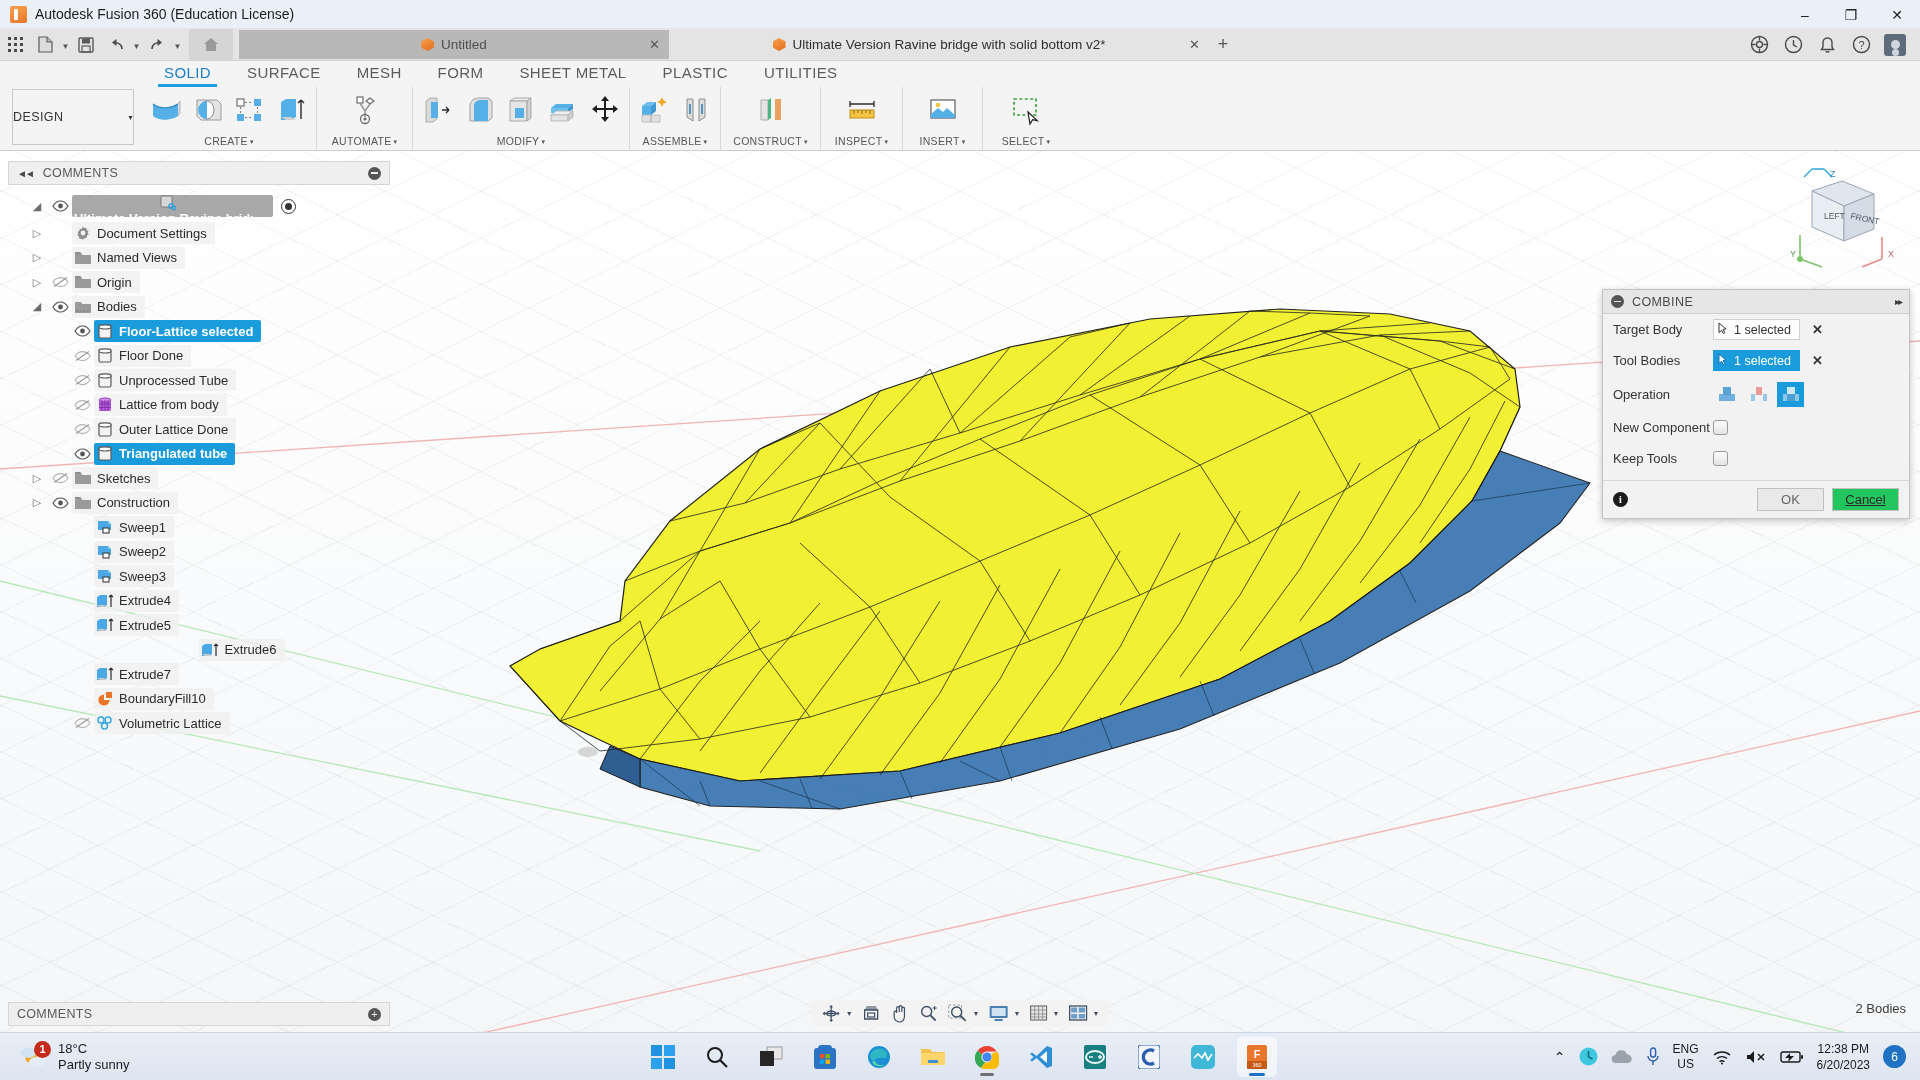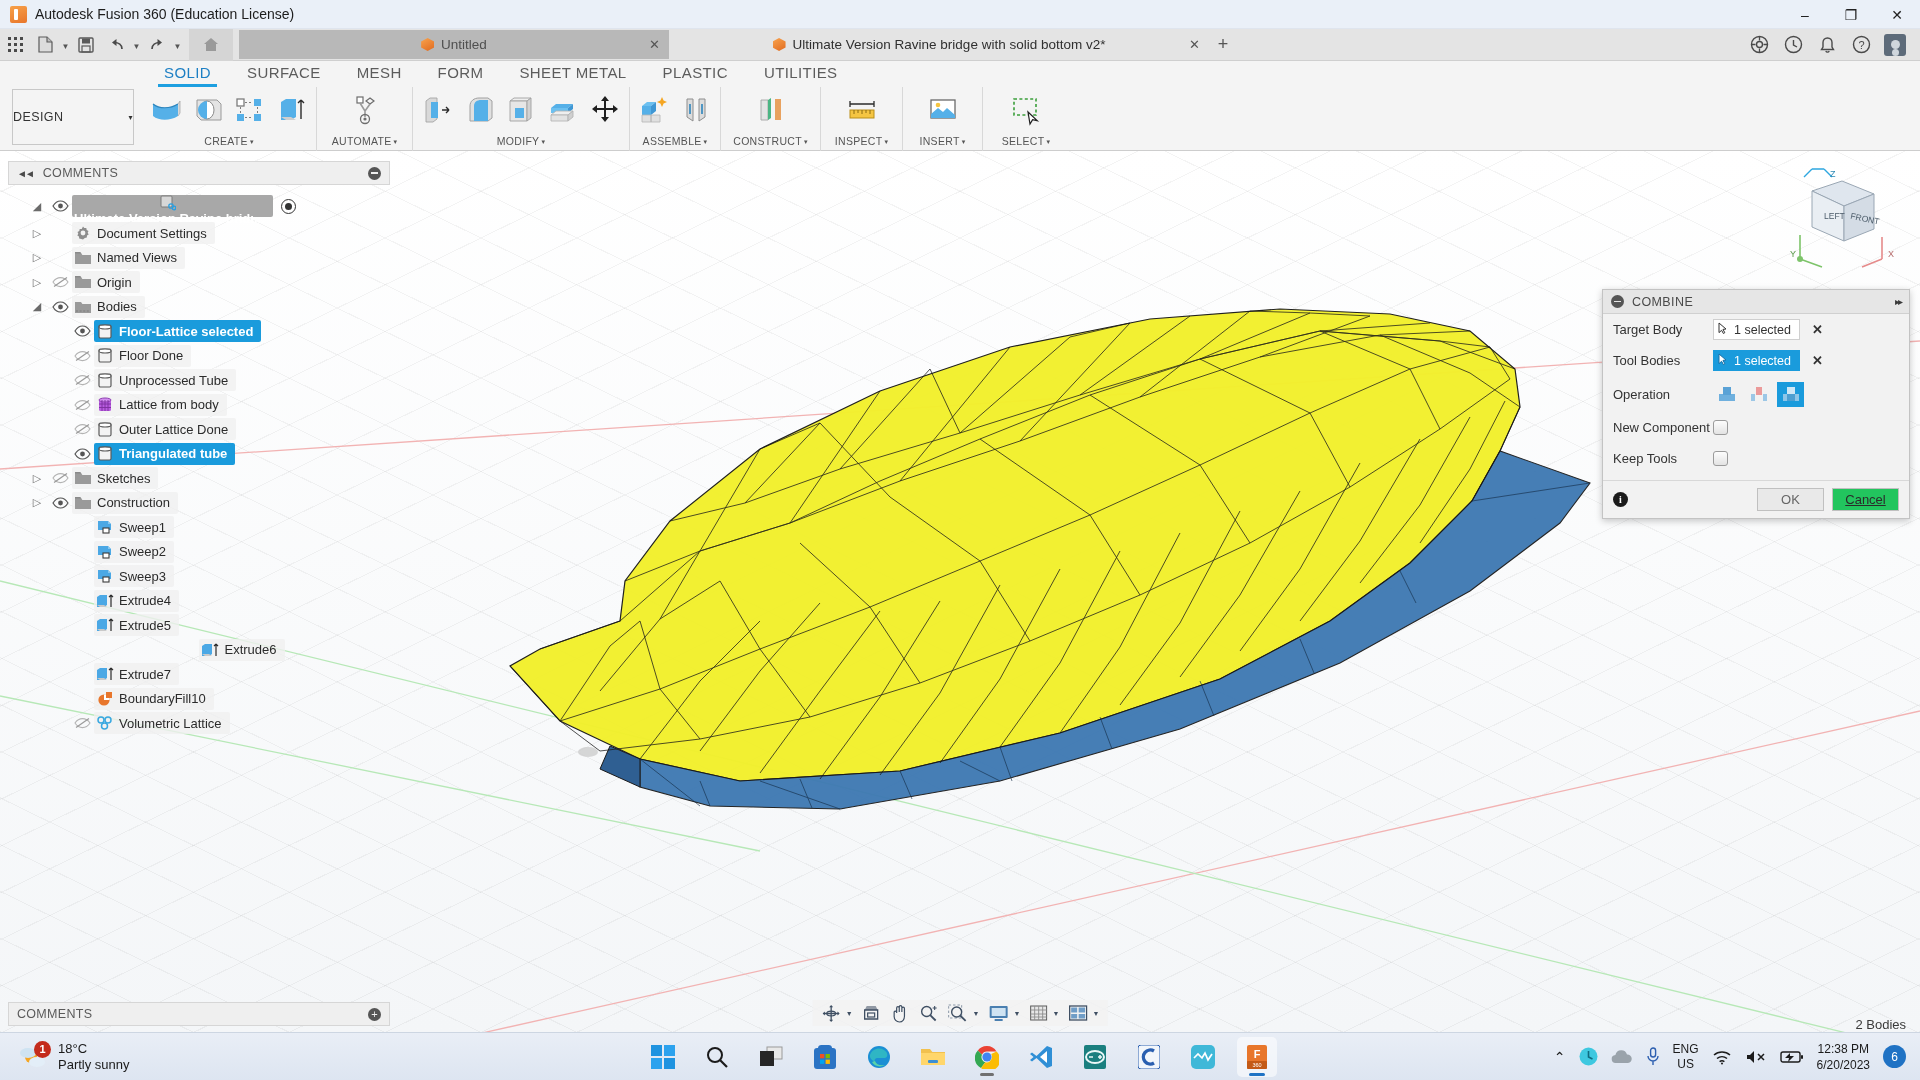--- a/index.html
+++ b/index.html
@@ -103,21 +103,21 @@
   .dbtn.cancel{color:#2b2b2b;background:#22c55e;text-decoration:underline;}
   
   #viewcube{position:absolute;right:28px;top:10px;width:110px;height:110px;z-index:5;}
   
   #navbar{position:absolute;left:50%;transform:translateX(-50%);bottom:6px;height:26px;background:rgba(242,242,242,.85);display:flex;align-items:center;padding:0 4px;z-index:7;}
   .navi{height:26px;display:flex;align-items:center;justify-content:center;padding:0 5px;color:#3f4f63;}
   .navcar{font-size:7px;color:#3f4f63;padding-right:4px;}
   
   #comments{position:absolute;left:8px;bottom:6px;width:382px;height:24px;background:#efefef;border:1px solid #d6d6d6;display:flex;align-items:center;padding:0 8px;color:#5a5a5a;font-size:12.5px;letter-spacing:.3px;z-index:6;}
   #comments .plus{margin-left:auto;width:13px;height:13px;border-radius:50%;background:#555;color:#efefef;font-size:11px;line-height:11px;display:flex;align-items:center;justify-content:center;}
-  #bodycount{position:absolute;right:14px;bottom:0;color:#3a3a3a;font-size:13px;z-index:6;}
+  #bodycount{position:absolute;right:14px;bottom:16px;color:#3a3a3a;font-size:13px;z-index:6;}
   
   #taskbar{height:48px;background:linear-gradient(#e9eef6,#dde5f1);display:flex;align-items:center;position:relative;border-top:1px solid #cdd6e2;}
   #weather{display:flex;align-items:center;padding-left:18px;gap:10px;}
   #weather .wicon{position:relative;width:30px;height:26px;}
   #weather .badge{position:absolute;right:-3px;top:-3px;width:17px;height:17px;border-radius:50%;background:#c42b1c;color:#fff;font-size:11px;display:flex;align-items:center;justify-content:center;font-weight:bold;}
   #weather .wtxt div{font-size:13px;color:#1b1b1b;line-height:16px;}
   #tbcenter{position:absolute;left:50%;transform:translateX(-50%);display:flex;align-items:center;gap:14px;}
   .tbapp{width:40px;height:40px;display:flex;align-items:center;justify-content:center;position:relative;border-radius:5px;}
   .tbapp.active{background:rgba(255,255,255,.55);}
   .tbapp .ind{position:absolute;bottom:1px;left:50%;transform:translateX(-50%);width:14px;height:3px;border-radius:2px;background:#707070;}

